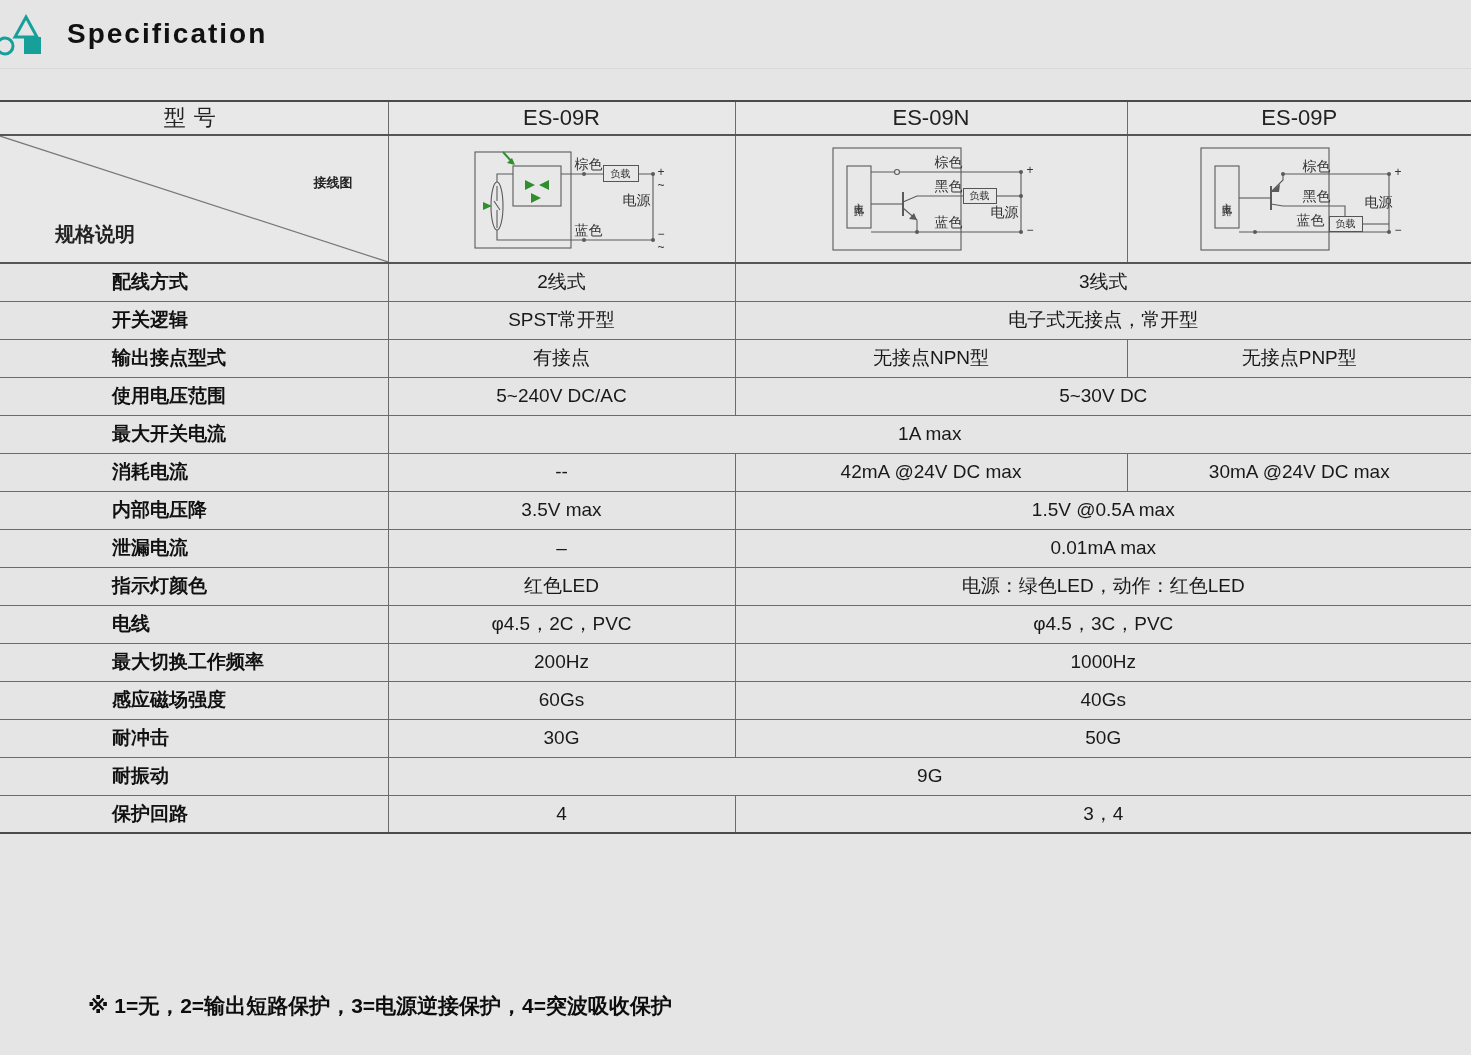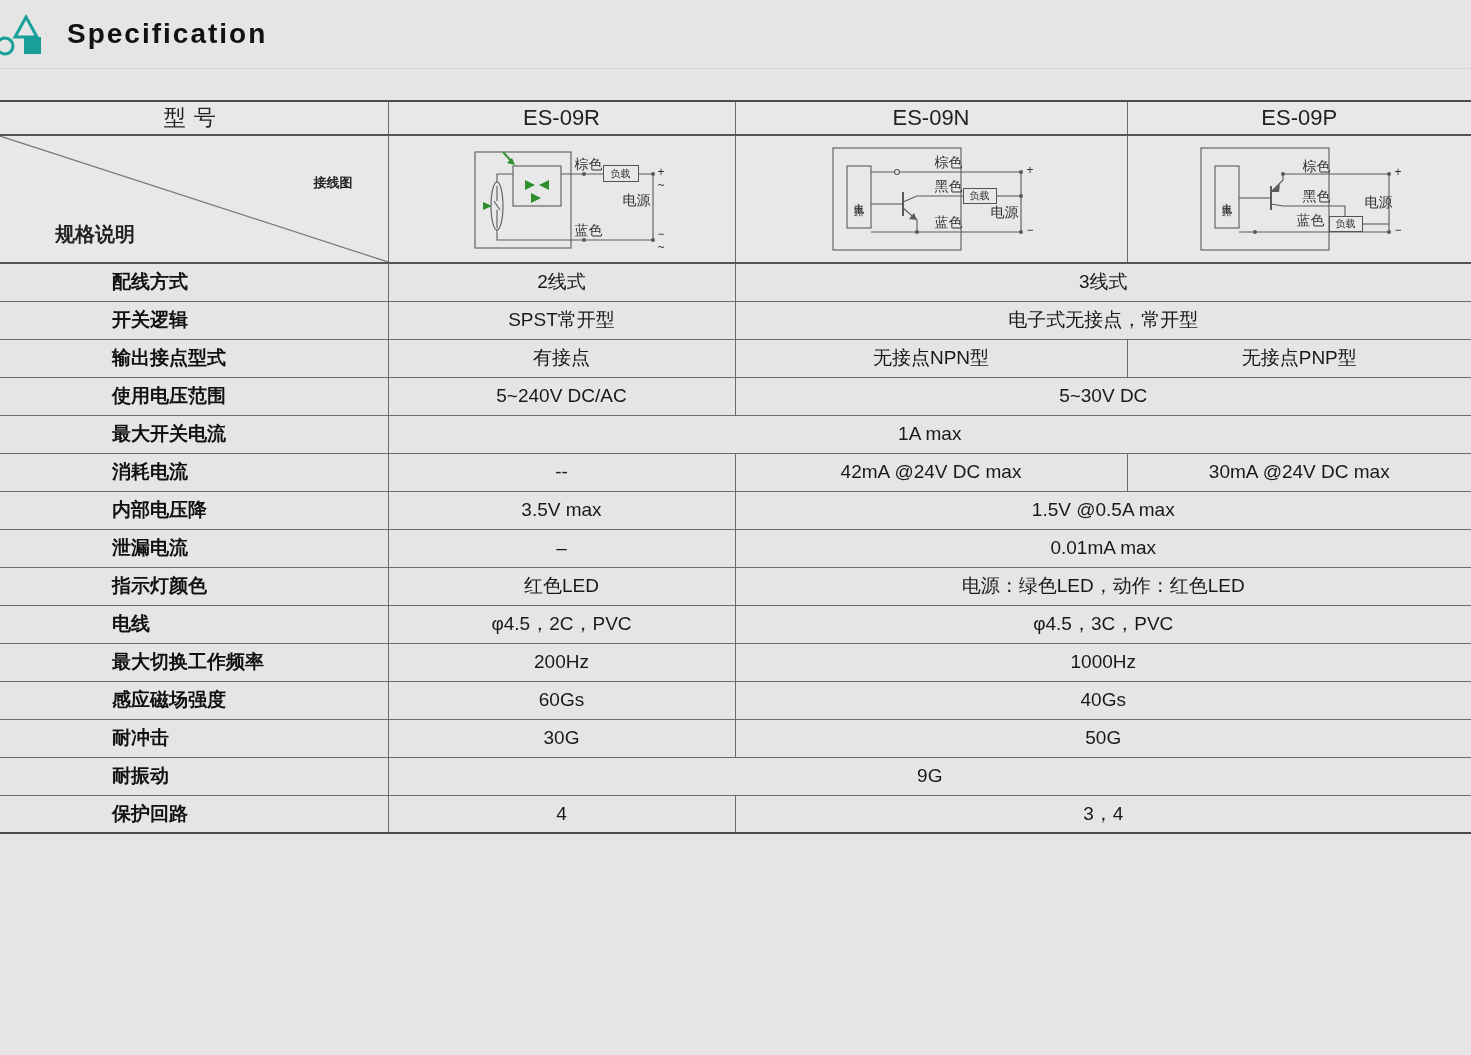--- a/index.html
+++ b/index.html
@@ -292,14 +292,15 @@
           <td class="rval" colspan="3">9G</td>
         </tr>
         <tr>
           <td class="rlabel">保护回路</td>
           <td class="rval" colspan="1">4</td>
           <td class="rval" colspan="2">3，4</td>
         </tr>
       </tbody>
   </table>
 
+  <div class="footnote">※ 1=无，2=输出短路保护，3=电源逆接保护，4=突波吸收保护</div>
 
 </div>
 
 </body></html>

